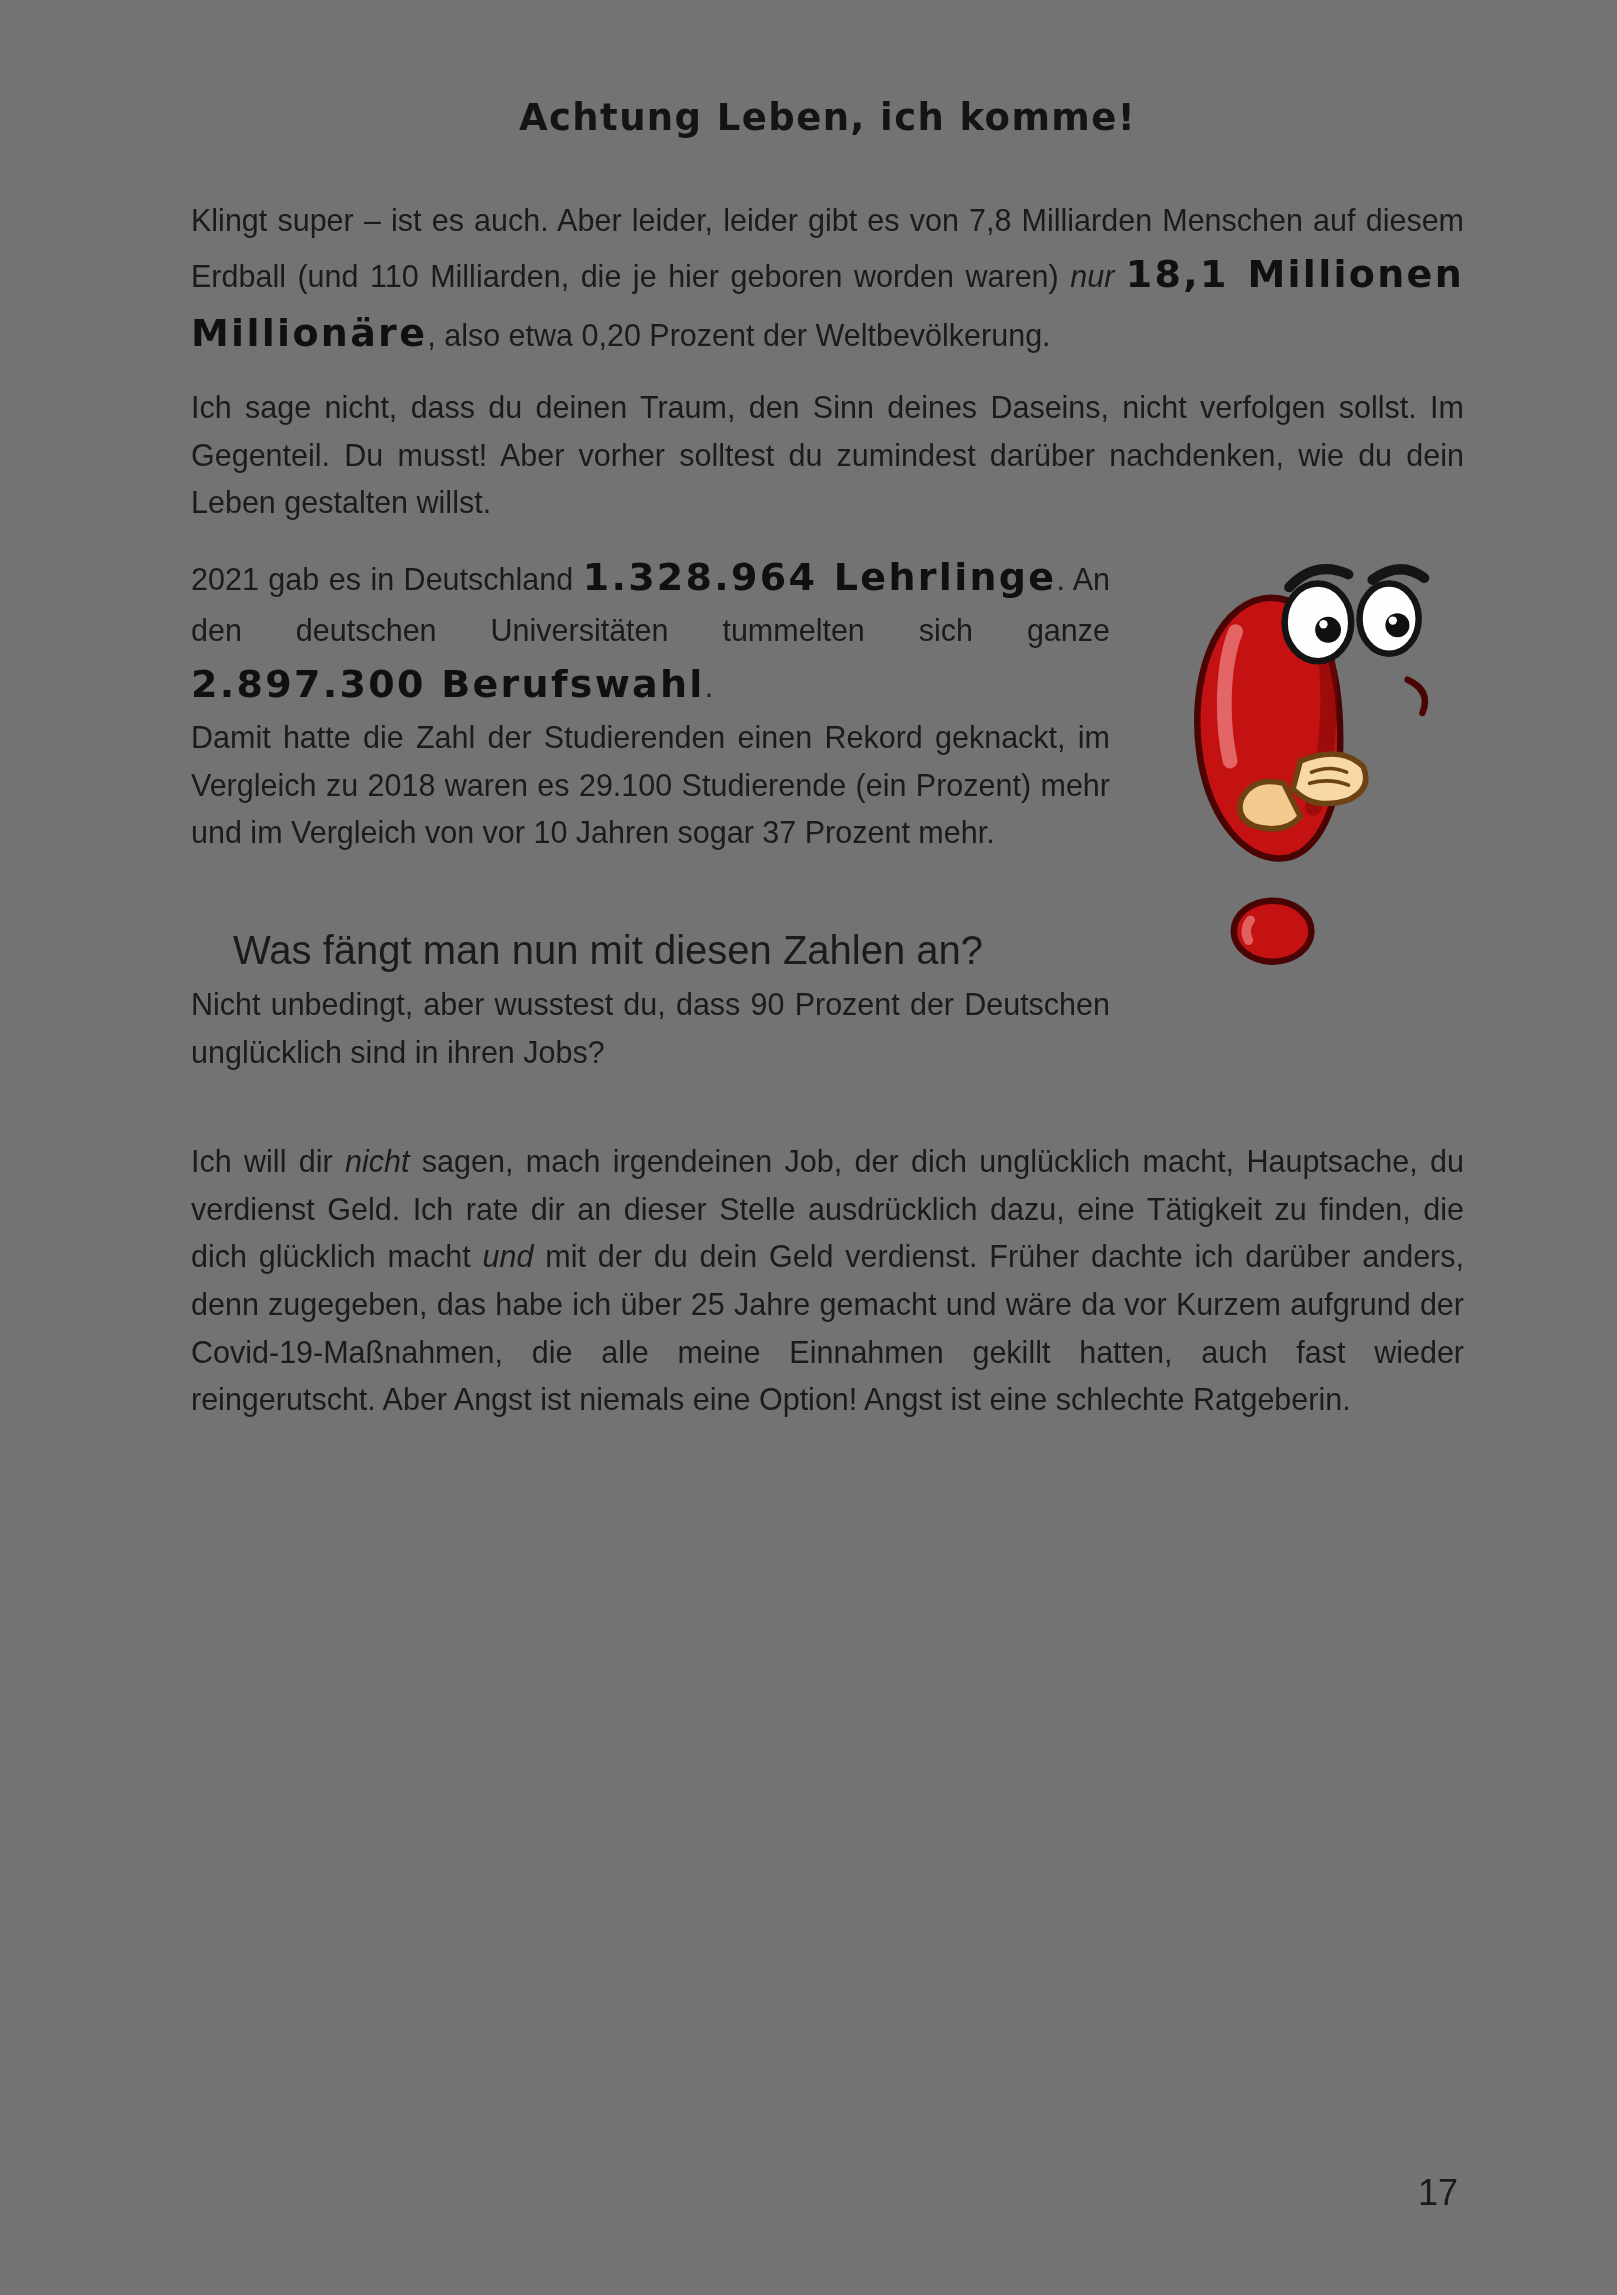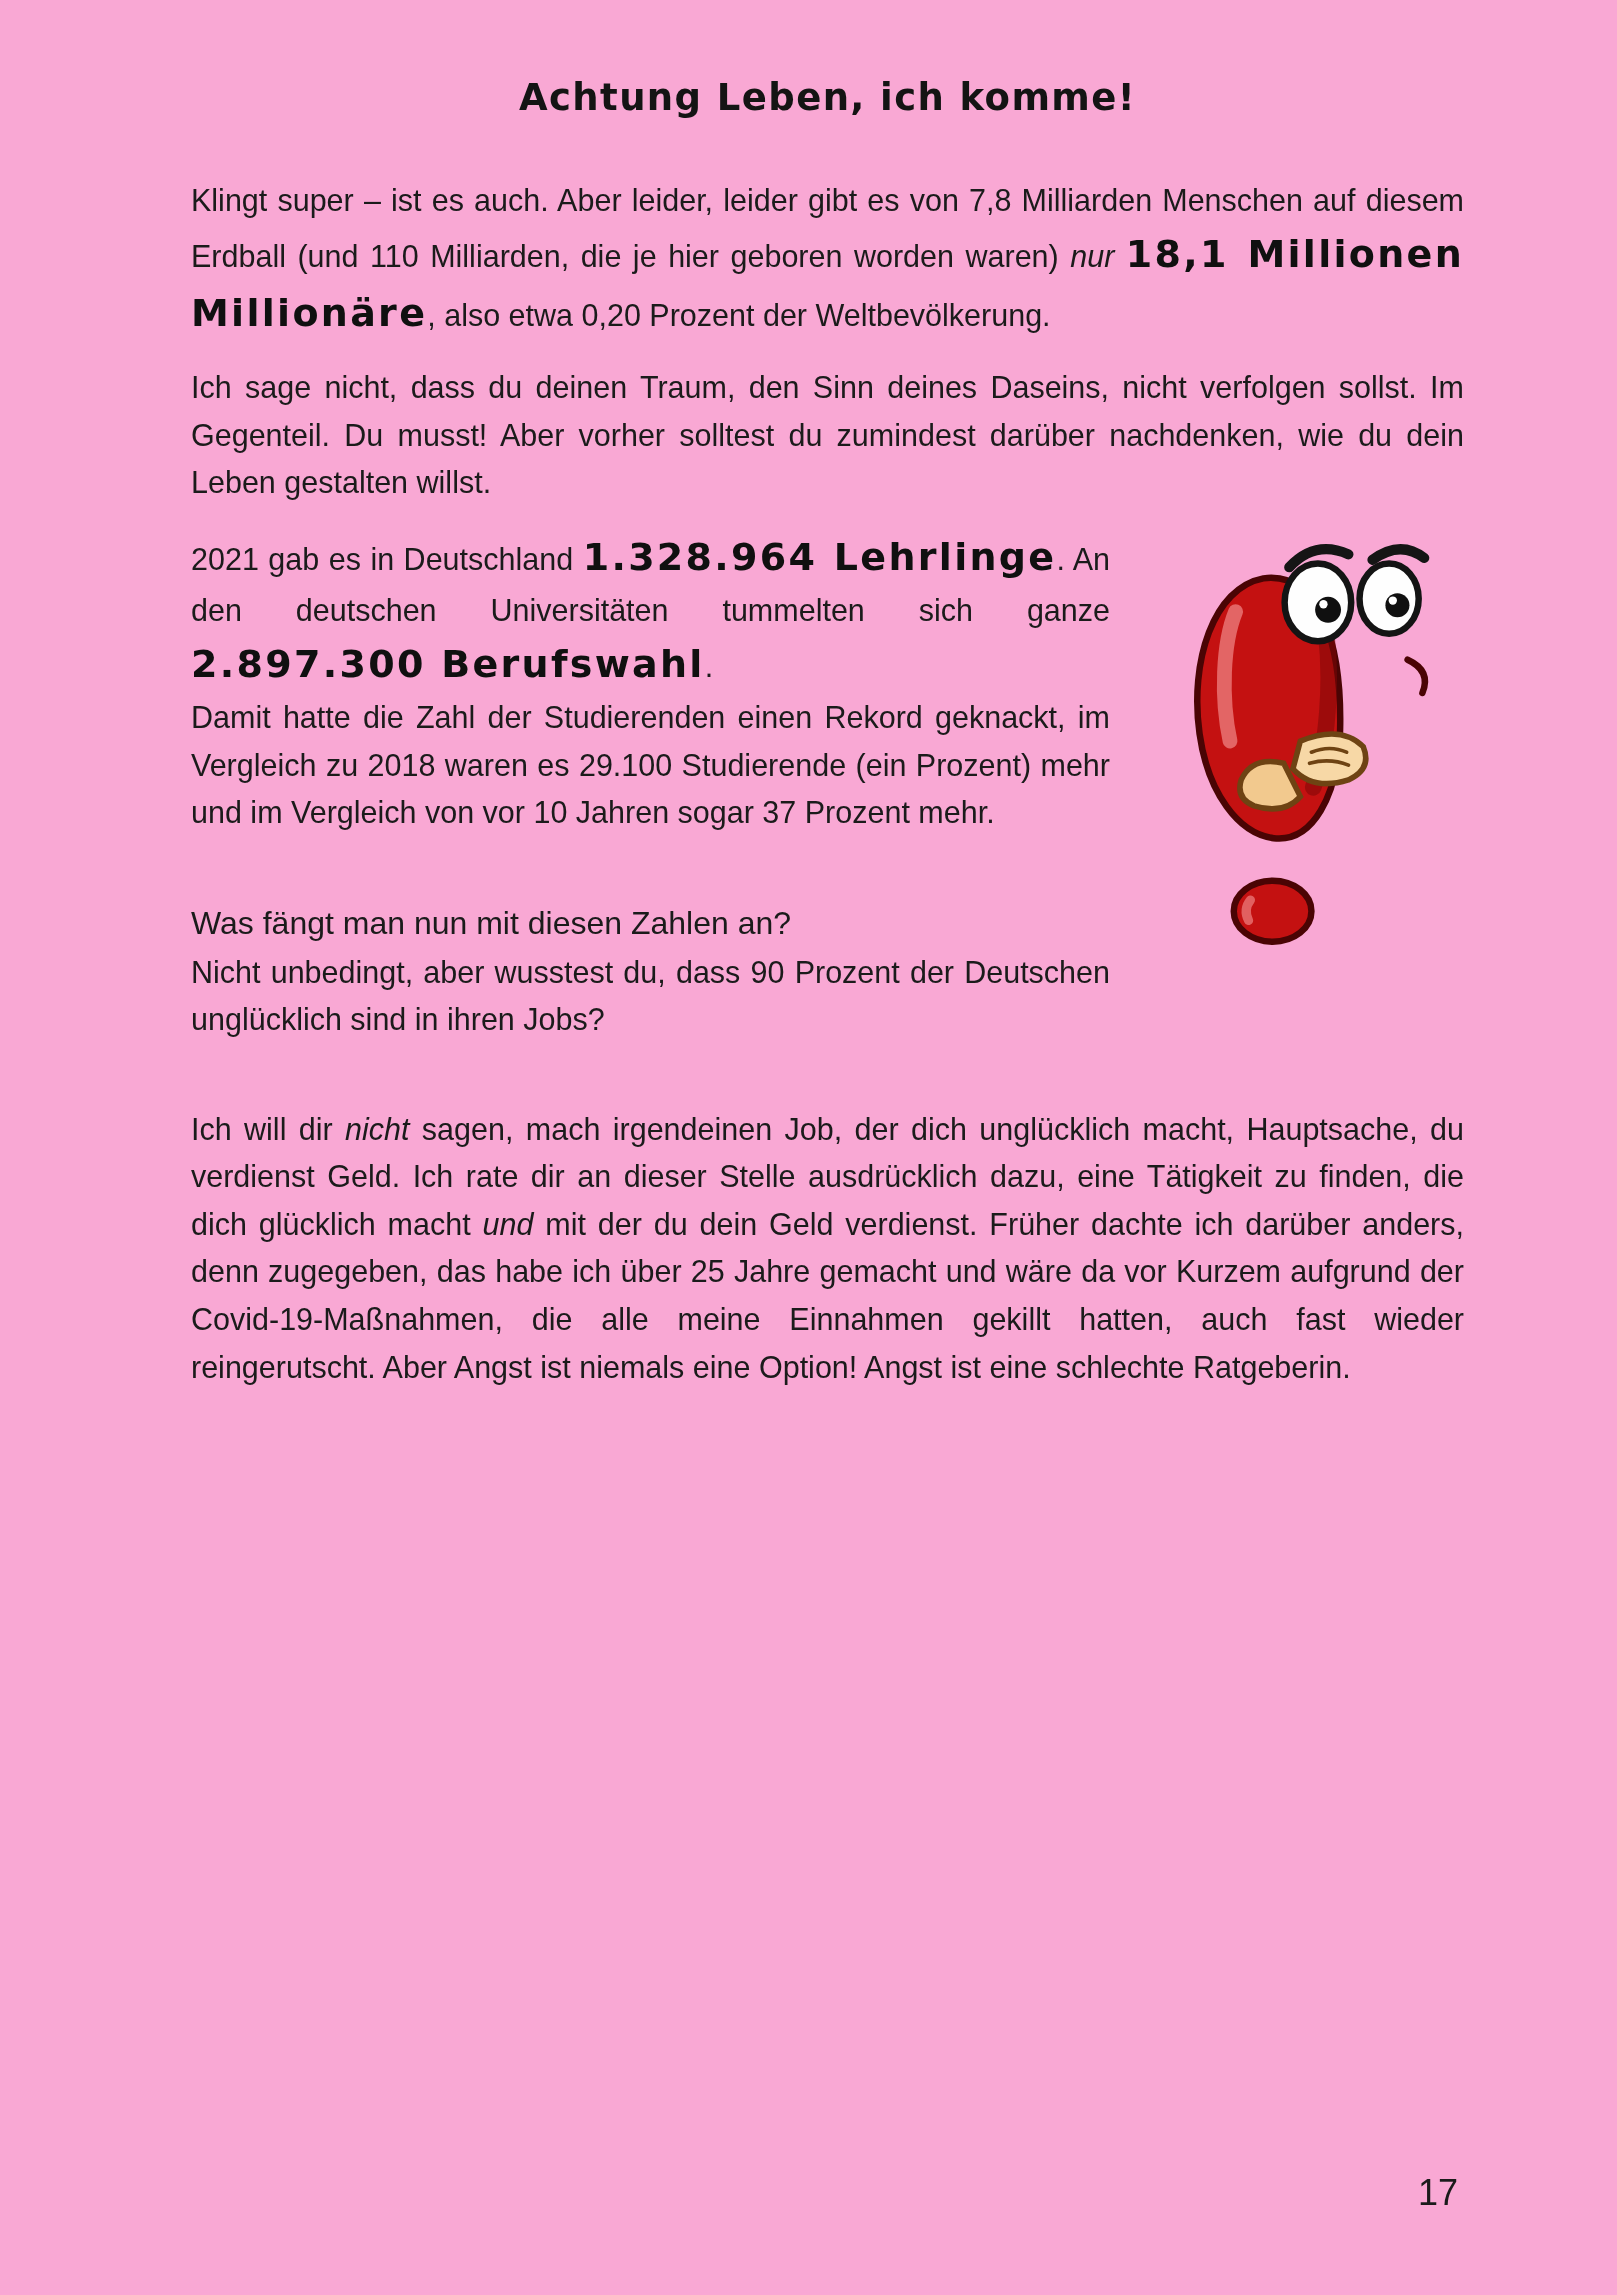--- a/index.html
+++ b/index.html
@@ -3,24 +3,24 @@
 <meta charset="utf-8">
 <style>
   * { margin: 0; padding: 0; box-sizing: border-box; }
   html, body { background: #ffffff; }
 
   .page {
     position: relative;
     width: 1618px;
     height: 2295px;
     margin: 0 auto;
-    background: #f9a8d4;
+    background: #737373;
     font-family: "Liberation Sans", sans-serif;
     color: #1b1b1b;
-    padding: 76px 154px 0 191px;
+    padding: 96px 154px 0 191px;
     overflow: hidden;
   }
 
   .title {
     text-align: center;
     font-family: "DejaVu Sans", sans-serif;
     font-size: 37px;
     font-weight: 700;
     letter-spacing: 1.4px;
     margin-bottom: 58px;
@@ -28,22 +28,23 @@
   }
 
   .para {
     font-size: 30.5px;
     line-height: 1.56;
     text-align: justify;
     margin-bottom: 21px;
   }
 
   .line {
-    font-size: 32px;
+    font-size: 40px;
     line-height: 1.56;
+    margin-left: 42px;
   }
 
   .para em { font-style: italic; }
 
   .marker {
     font-family: "DejaVu Sans", sans-serif;
     font-weight: 700;
     font-size: 38px;
     letter-spacing: 2.3px;
     color: #101010;

